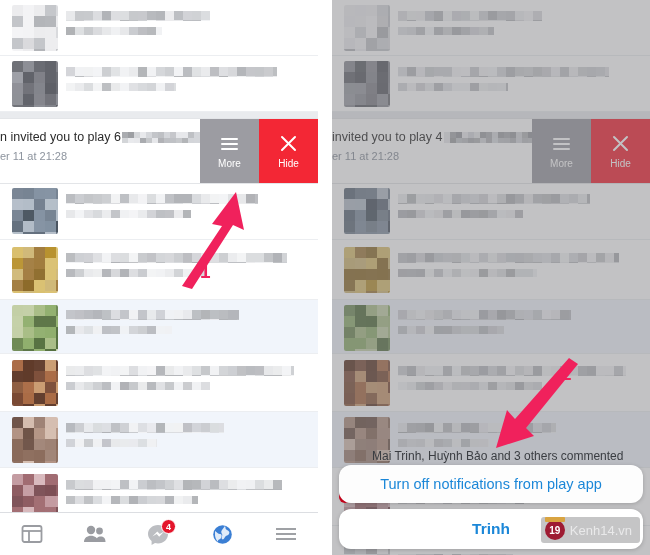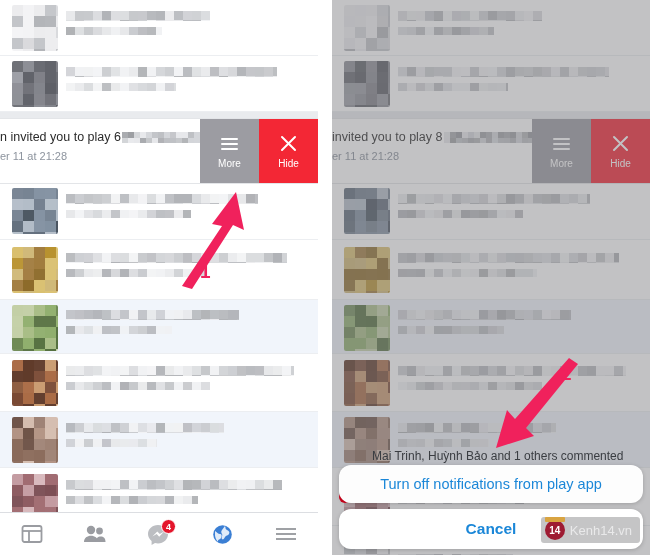--- a/index.html
+++ b/index.html
@@ -1828,21 +1828,21 @@
                 <i style="left: 99px; top: 0px; width: 9px; height: 8px; background: rgb(201, 203, 207); opacity: 0.87;"></i>
                 <i style="left: 108px; top: 0px; width: 7px; height: 8px; background: rgb(216, 218, 221); opacity: 0.83;"></i>
               </div>
             </div>
           </div>
         </div>
 
       <div class="action-row" style="top:118px;">
         <div class="action-text">
           <div class="act-line">
-            <span>invited you to play 8</span><span class="blurword"><span class="mosaic" style="position: absolute; inset: 0px; width: 92px; height: 11px; overflow: hidden;">
+            <span>invited you to play 4</span><span class="blurword"><span class="mosaic" style="position: absolute; inset: 0px; width: 92px; height: 11px; overflow: hidden;">
                   <i style="left: 0px; top: 0px; width: 6px; height: 6px; background: rgb(230, 231, 234); opacity: 0.91;"></i>
                   <i style="left: 6px; top: 0px; width: 6px; height: 6px; background: rgb(168, 170, 174); opacity: 0.99;"></i>
                   <i style="left: 12px; top: 0px; width: 6px; height: 6px; background: rgb(149, 151, 155); opacity: 0.95;"></i>
                   <i style="left: 18px; top: 0px; width: 6px; height: 6px; background: rgb(230, 231, 234); opacity: 0.86;"></i>
                   <i style="left: 24px; top: 0px; width: 6px; height: 6px; background: rgb(210, 212, 216); opacity: 0.9;"></i>
                   <i style="left: 30px; top: 0px; width: 6px; height: 6px; background: rgb(230, 231, 234); opacity: 0.99;"></i>
                   <i style="left: 36px; top: 0px; width: 6px; height: 6px; background: rgb(149, 151, 155); opacity: 0.87;"></i>
                   <i style="left: 42px; top: 0px; width: 6px; height: 6px; background: rgb(168, 170, 174); opacity: 0.92;"></i>
                   <i style="left: 48px; top: 0px; width: 6px; height: 6px; background: rgb(210, 212, 216); opacity: 0.92;"></i>
                   <i style="left: 54px; top: 0px; width: 6px; height: 6px; background: rgb(149, 151, 155); opacity: 0.87;"></i>
@@ -1887,30 +1887,30 @@
                   <path d="M3 3 L16 16 M16 3 L3 16" stroke="#fff" stroke-width="2" stroke-linecap="round"></path>
                 </svg>
             </div>
             <div class="lbl">Hide</div>
           </div>
         </div>
       </div>
 
       <div class="dim"></div>
 
-      <div class="behind-top">Mai Trinh, Huỳnh Bảo and 1 others commented</div>
+      <div class="behind-top">Mai Trinh, Huỳnh Bảo and 3 others commented</div>
       <div class="behind-text">
         <span class="heart"></span><span>October 10 at 21:49</span>
       </div>
 
       <div class="sheet-wrap">
         <div class="sheet">
           <div class="sheet-item">Turn off notifications from play app</div>
         </div>
-        <div class="sheet-cancel">Cancel</div>
+        <div class="sheet-cancel">Trinh</div>
       </div>
     </div>
   </div>
 
   <svg class="arrow-svg" style="left:160px;top:182px;" width="110" height="110" viewBox="0 0 110 110">
     <path d="M22 104 L62 44 L52 42 L76 10 L84 48 L73 43 L32 107 Z" fill="#f0215c"></path>
   </svg>
   <div class="num" style="left:200px;top:261px;">
     <span>1</span>
   </div>
@@ -1918,18 +1918,18 @@
   <svg class="arrow-svg" style="left:490px;top:358px;" width="110" height="105" viewBox="0 0 110 105">
     <path d="M88 2 L36 66 L44 74 L6 86 L17 48 L25 57 L79 -4 Z" fill="#f0215c" transform="translate(0,4)"></path>
   </svg>
   <div class="num" style="left:561px;top:363px;">
     <span>2</span>
   </div>
 
   <div class="watermark">
     <div class="wm-logo">
       <div class="wm-crown"></div>
-      <span>14</span>
+      <span>19</span>
     </div>
     <div class="wm-text">Kenh14.vn</div>
   </div>
 
 </div>
 
 </body></html>

